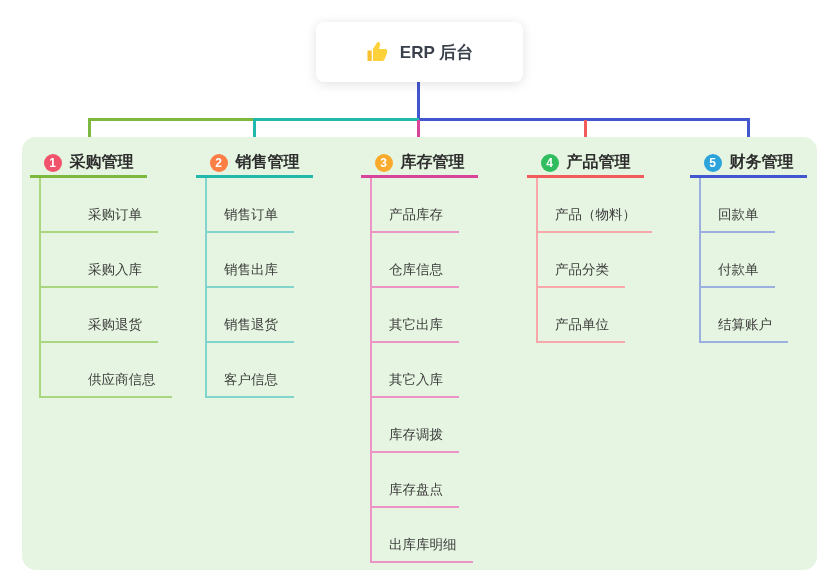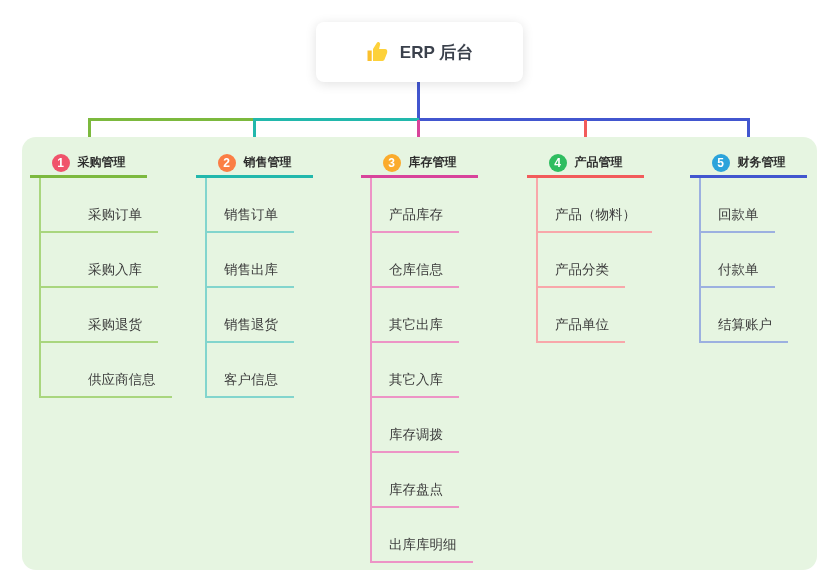--- a/index.html
+++ b/index.html
@@ -30,21 +30,21 @@
   .branch{position:absolute;top:150px;}
   .branch-header{
     height:25px;display:flex;align-items:center;justify-content:center;gap:8px;
     border-bottom:3px solid;padding:0 2px;
   }
   .badge{
     width:18px;height:18px;border-radius:50%;flex:0 0 18px;
     display:flex;align-items:center;justify-content:center;
     color:#fff;font-size:12px;font-weight:700;line-height:1;
   }
-  .branch-label{font-size:12px;font-weight:700;color:#2d2d2d;white-space:nowrap;}
+  .branch-label{font-size:16px;font-weight:700;color:#2d2d2d;white-space:nowrap;}
   .children{margin-left:9px;border-left:2px solid;}
   .child-row{height:55px;display:flex;align-items:flex-end;}
   .child{
     padding:0 16px 7px 17px;border-bottom:2px solid;
     font-size:13.5px;color:#3c3c3c;white-space:nowrap;
   }
   
   .b1 .branch-header{border-color:#7cb93e;}
   .b1 .badge{background:#f0536b;}
   .b1 .children{border-color:#a9d67e;}

